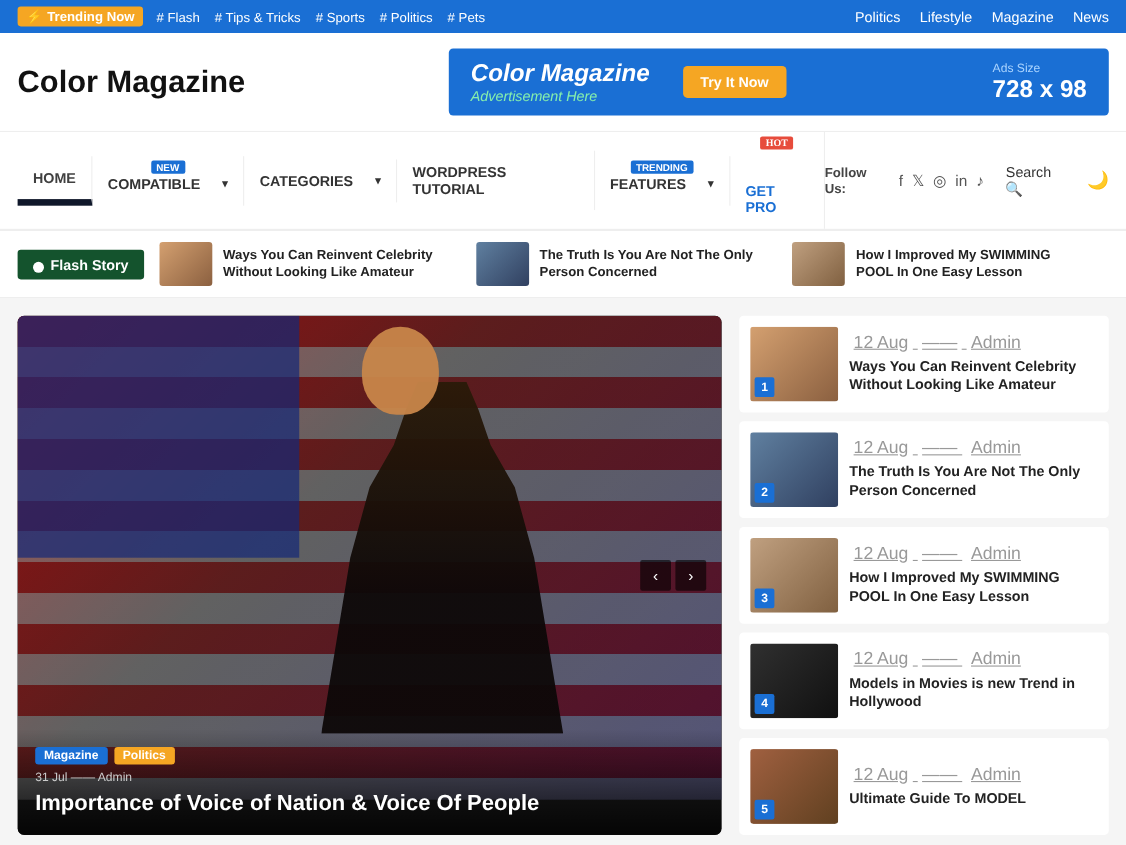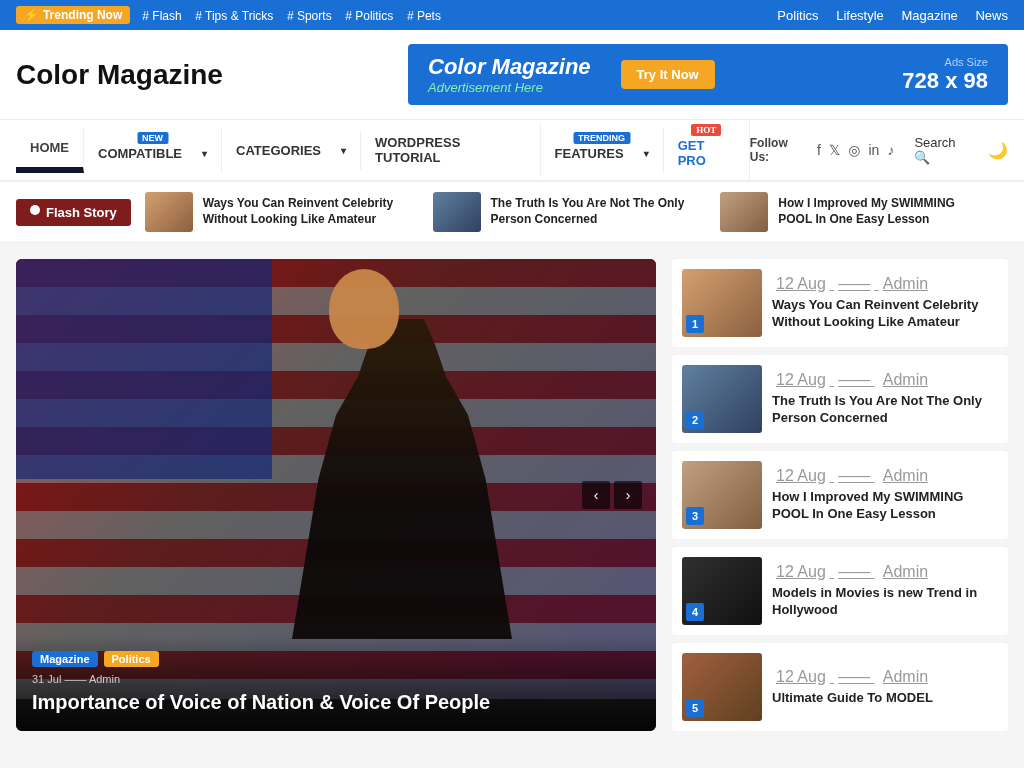--- a/index.html
+++ b/index.html
@@ -56,21 +56,21 @@
     .ad-try-btn {
       background: #f5a623;
       color: #fff;
       border: none;
       padding: 7px 16px;
       border-radius: 4px;
       font-weight: bold;
       cursor: pointer;
       font-size: 13px;
     }
-    .ad-size { text-align: right; margin-left: auto; }
+    .ad-size { margin-left: auto; }
     .ad-size .label { font-size: 11px; color: #aad4ff; }
     .ad-size .value { font-size: 22px; font-weight: bold; }
 
     
     .nav-bar {
       background: #fff;
       border-bottom: 2px solid #eee;
       padding: 0 16px;
       display: flex;
       align-items: center;
@@ -123,27 +123,27 @@
     
     .flash-story-bar {
       background: #fff;
       padding: 10px 16px;
       display: flex;
       align-items: center;
       gap: 0;
       border-bottom: 1px solid #eee;
     }
     .flash-story-label {
-      background: #7f1d1d;
+      background: #14532d;
       color: #fff;
       padding: 6px 14px;
       font-weight: bold;
       font-size: 13px;
       display: flex;
-      align-items: flex-start;
+      align-items: flex-end;
       gap: 6px;
       border-radius: 3px;
       white-space: nowrap;
       margin-right: 14px;
     }
     .flash-dot {
       width: 10px; height: 10px;
       background: #fff;
       border-radius: 50%;
       display: inline-block;
@@ -352,21 +352,21 @@
   <div class="nav-item">
     <span>WORDPRESS TUTORIAL</span>
   </div>
   <div class="nav-item" style="padding-top:18px;">
     <span class="nav-badge trending">TRENDING</span>
     <span>FEATURES</span>
     <span style="font-size:10px;">▾</span>
   </div>
   <div class="nav-item" style="padding-top:18px;">
     <span class="nav-badge hot">HOT</span>
-    <span style="color:#1a6fd4;">GET PRO</span>
+    <span style="color:#1a6fd4;margin-top:28px;">GET PRO</span>
   </div>
   <div class="nav-right">
     <span class="follow-label">Follow Us:</span>
     <div class="social-icons">
       <span class="social-icon">f</span>
       <span class="social-icon">𝕏</span>
       <span class="social-icon">◎</span>
       <span class="social-icon">in</span>
       <span class="social-icon">♪</span>
     </div>

